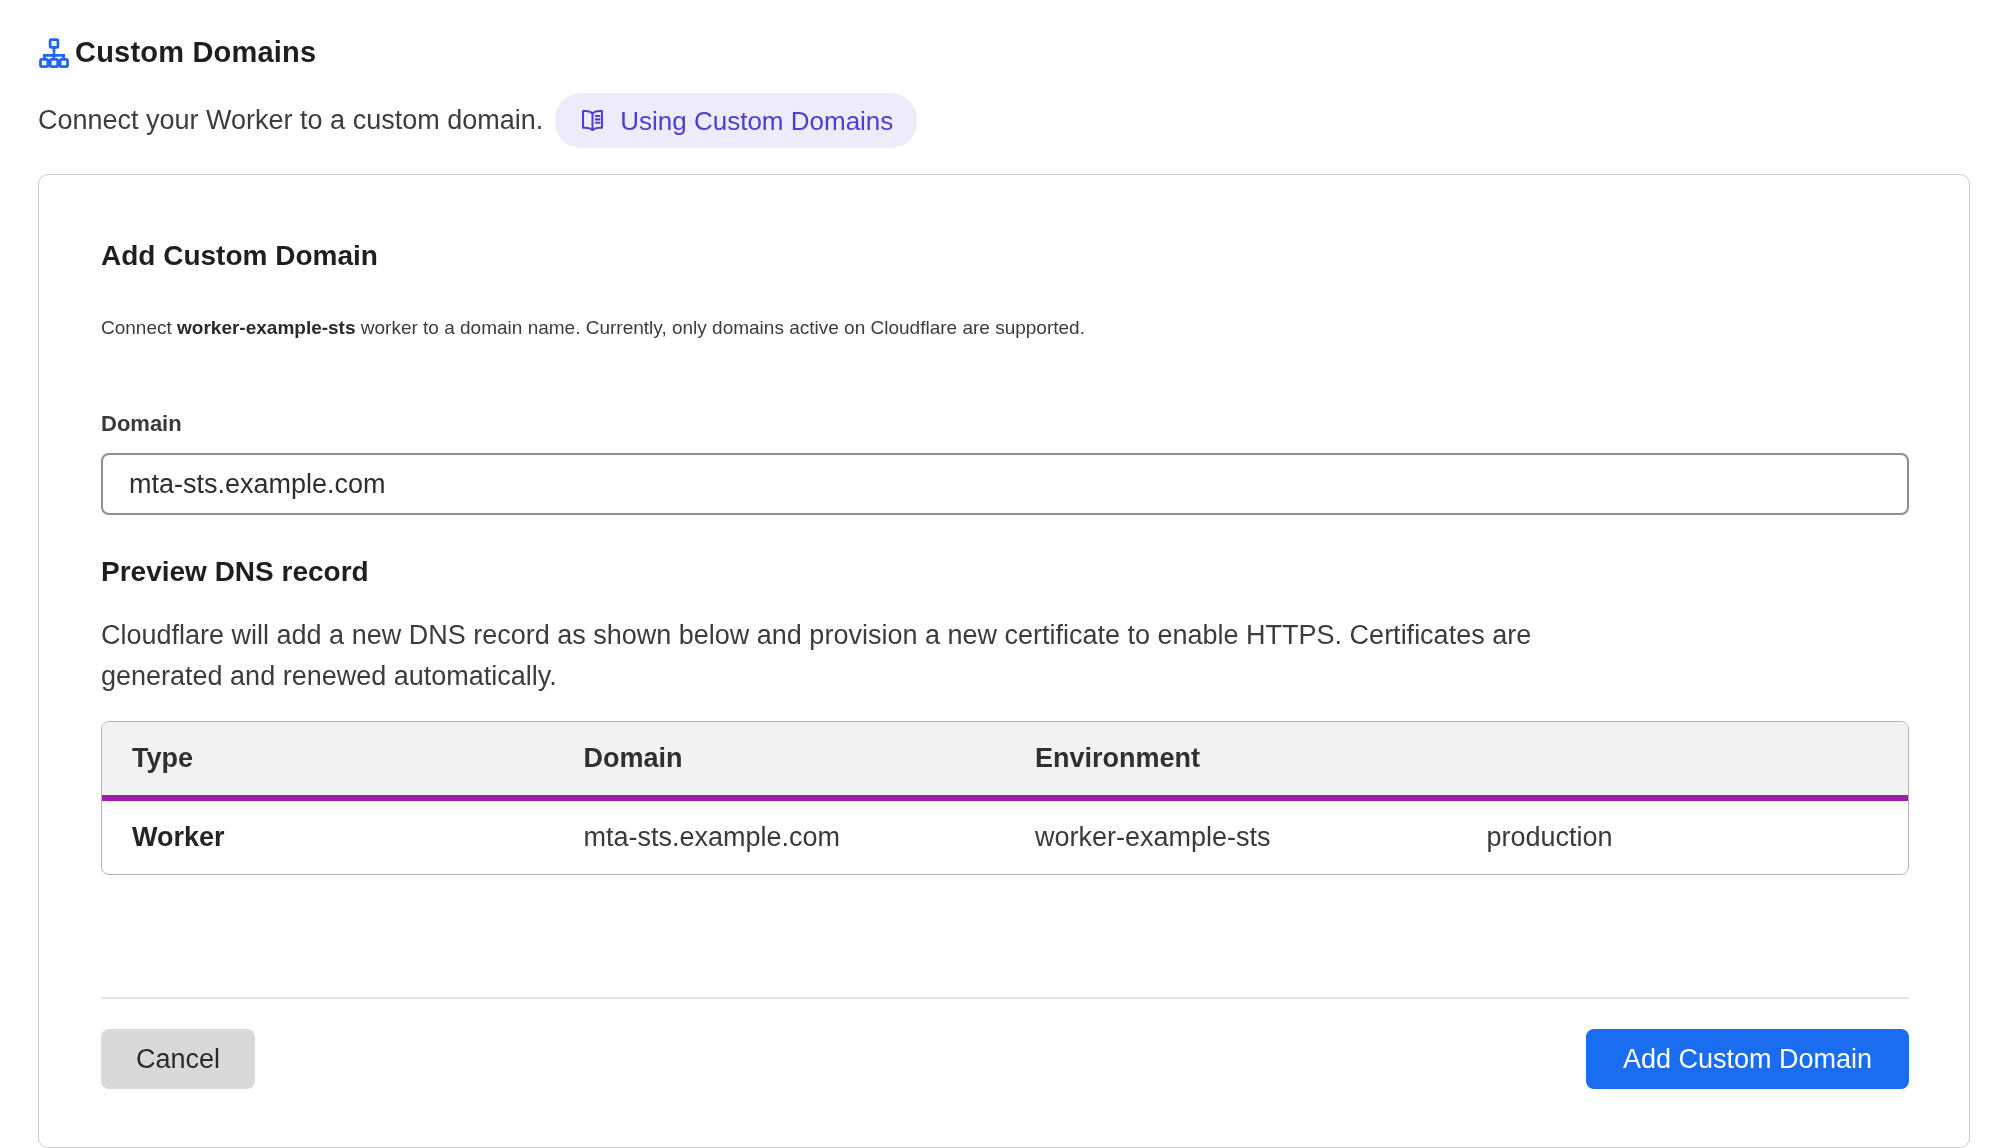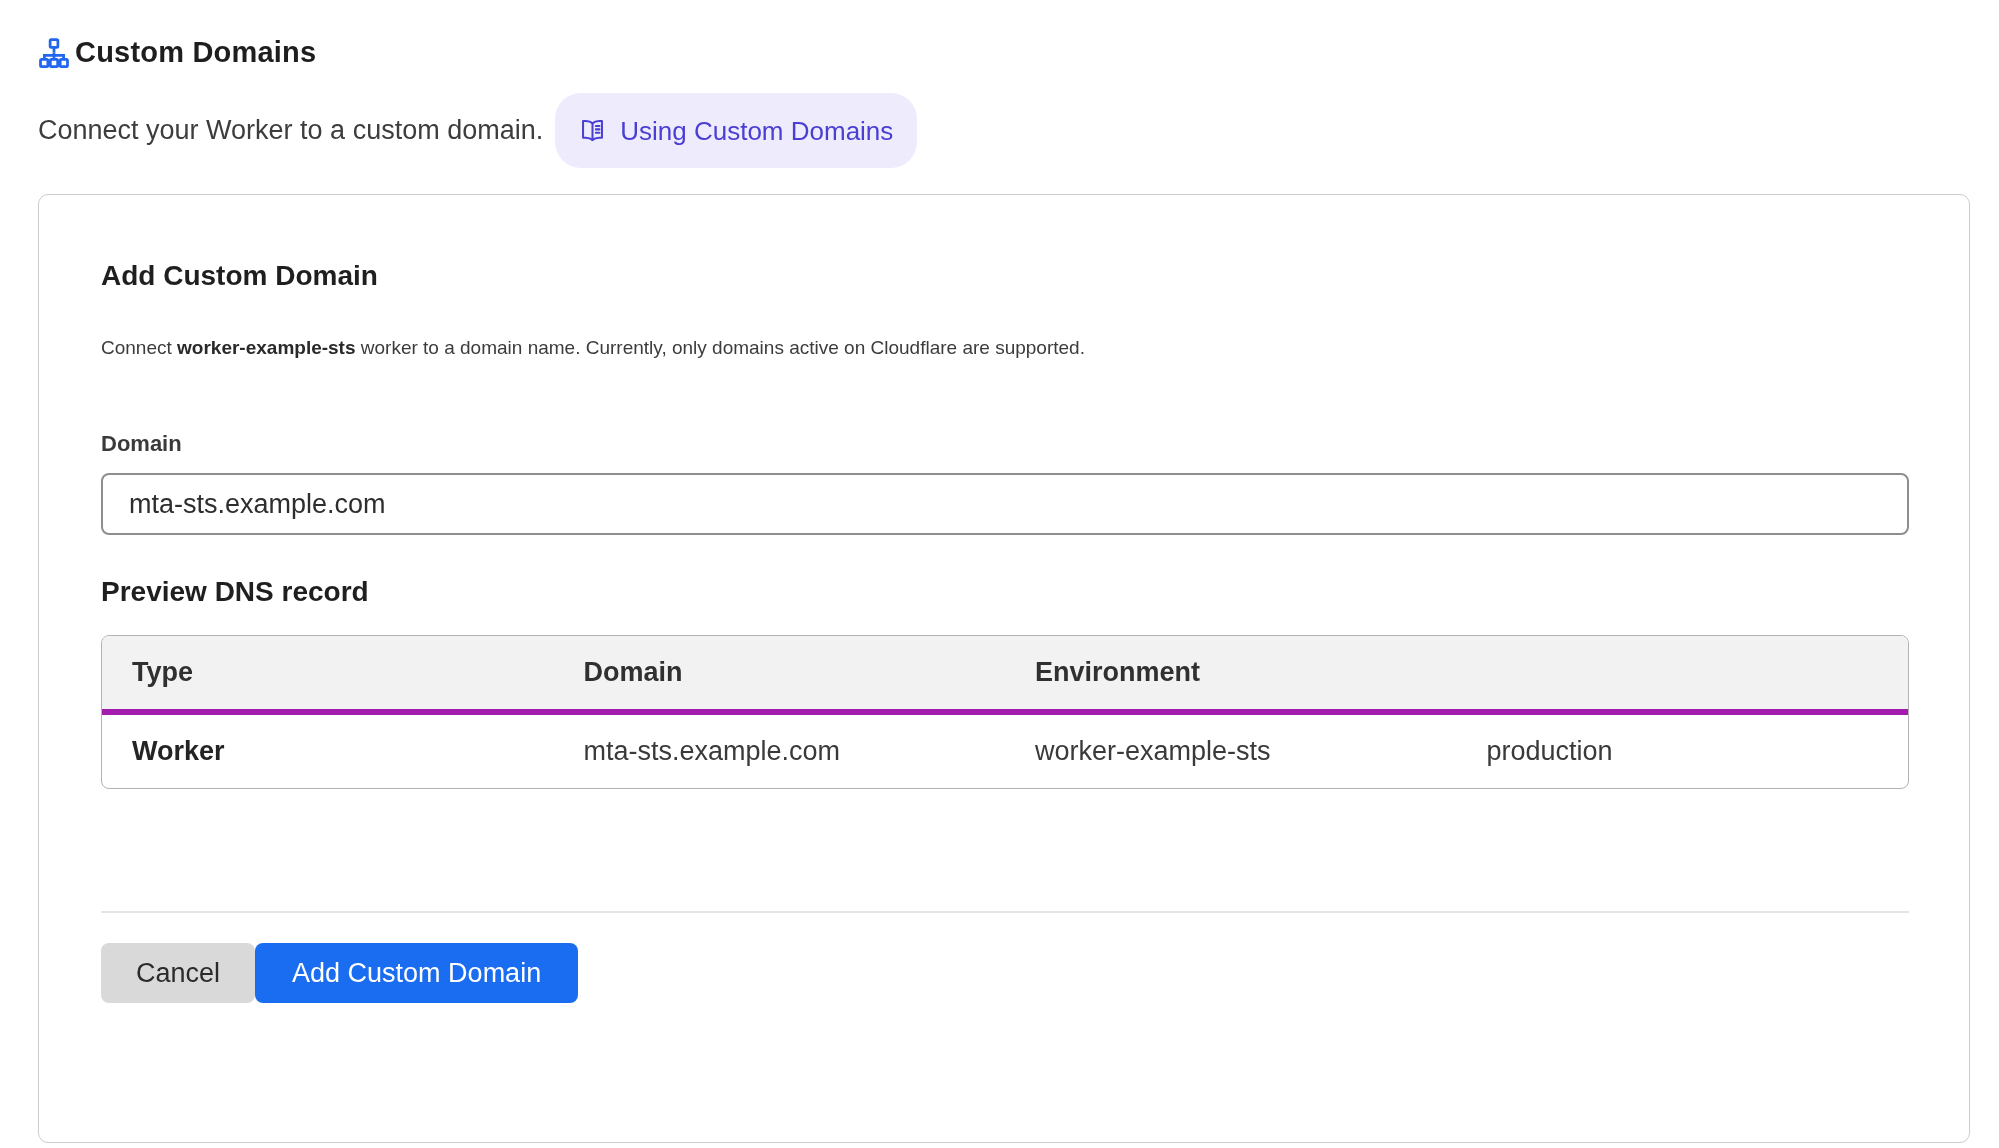--- a/index.html
+++ b/index.html
@@ -23,21 +23,21 @@
   .sitemap-icon { width: 32px; height: 32px; display: block; }
   .subtitle-row { display: flex; align-items: center; gap: 12px; margin-top: 24px; }
   .subtitle { font-size: 27px; color: #3d3d3d; }
   .docs-badge {
     display: inline-flex;
     align-items: center;
     gap: 14px;
     background: #edebfc;
     color: #4a3ed3;
     border-radius: 26px;
-    padding: 24px 24px;
+    padding: 14px 24px;
     font-size: 26px;
     cursor: pointer;
     text-decoration: none;
     line-height: 1;
   }
   .book-icon { width: 27px; height: 27px; display: block; }
 
   .card {
     margin: 26px 28px 0 38px;
     width: 1932px;
@@ -119,21 +119,21 @@
   .dns-row.body .dns-cell { color: #3a3a3a; }
   .dns-row.body .dns-cell.type { font-weight: 700; color: #242424; }
 
   .footer-divider {
     border: none;
     border-top: 2px solid #e4e4e4;
     margin-top: 122px;
   }
   .actions {
     display: flex;
-    justify-content: flex-start;
+    justify-content: space-between;
     margin-top: 30px;
   }
   .btn {
     height: 60px;
     border: none;
     border-radius: 8px;
     font-family: "Liberation Sans", sans-serif;
     font-size: 27px;
     cursor: pointer;
     display: inline-flex;
@@ -178,20 +178,21 @@
 
 <div class="card">
   <h2>Add Custom Domain</h2>
 
   <p class="intro"><span>Connect </span><b>worker-example-sts</b><span> worker to a domain name. Currently, only domains active on Cloudflare are supported.</span></p>
 
   <label class="field-label">Domain</label>
   <input class="domain-input" type="text" value="mta-sts.example.com" style="">
 
   <h3 class="preview-heading">Preview DNS record</h3>
+  <p class="preview-desc">Cloudflare will add a new DNS record as shown below and provision a new certificate to enable HTTPS. Certificates are generated and renewed automatically.</p>
 
   <div class="dns-table">
     <div class="dns-row head">
       <div class="dns-cell">Type</div>
       <div class="dns-cell">Domain</div>
       <div class="dns-cell">Environment</div>
     </div>
     <div class="dns-row body">
       <div class="dns-cell type">Worker</div>
       <div class="dns-cell">mta-sts.example.com</div>

